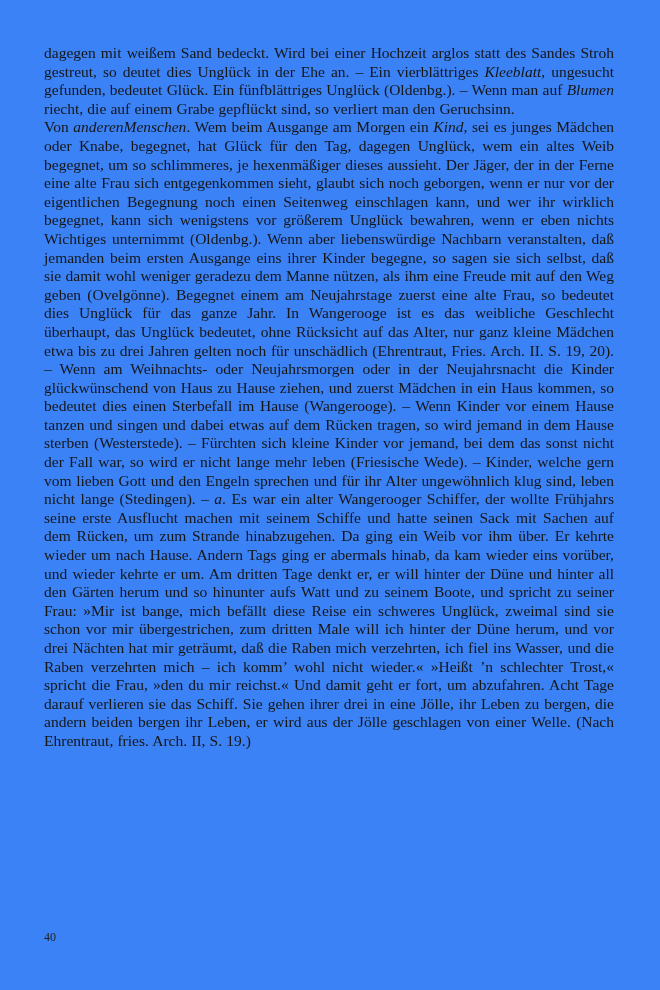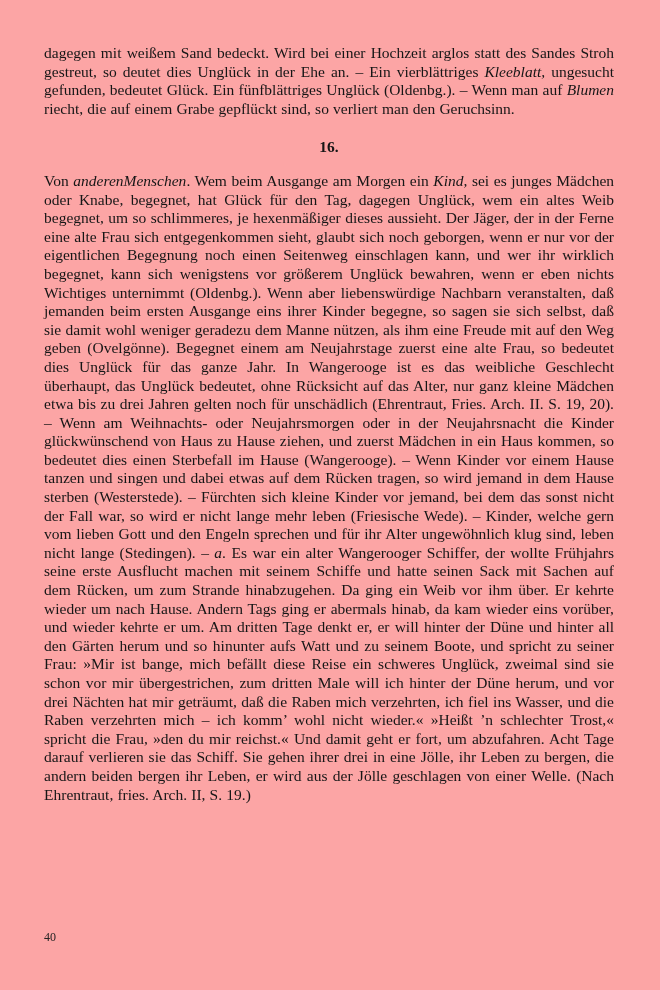--- a/index.html
+++ b/index.html
@@ -4,21 +4,21 @@
 <style>
   html, body {
     margin: 0;
     padding: 0;
     background: #ffffff;
   }
   .page {
     position: relative;
     width: 660px;
     height: 990px;
-    background: #fca5a5;
+    background: #3b82f6;
     font-family: "Liberation Serif", "DejaVu Serif", serif;
     color: #161616;
     overflow: hidden;
     box-sizing: border-box;
   }
   .content {
     padding: 44px 46px 0 44px;
   }
   .body-text {
     font-size: 15.5px;
@@ -47,20 +47,19 @@
   }
 </style>
 </head>
 <body>
 
 <div class="page">
   <div class="content">
 
     <p class="body-text"><span>dagegen mit weißem Sand bedeckt. Wird bei einer Hochzeit arglos statt des Sandes Stroh gestreut, so deutet dies Unglück in der Ehe an. – Ein vierblättriges </span><i>Kleeblatt,</i><span> ungesucht gefunden, bedeutet Glück. Ein fünfblättriges Unglück (Oldenbg.). – Wenn man auf </span><i>Blumen</i><span> riecht, die auf einem Grabe gepflückt sind, so verliert man den Geruchsinn.</span></p>
 
-    <h2 class="section-heading">16.</h2>
 
     <p class="body-text"><span>Von </span><i>anderenMenschen</i><span>. Wem beim Ausgange am Morgen ein </span><i>Kind,</i><span> sei es junges Mädchen oder Knabe, begegnet, hat Glück für den Tag, dagegen Unglück, wem ein altes Weib begegnet, um so schlimmeres, je hexenmäßiger dieses aussieht. Der Jäger, der in der Ferne eine alte Frau sich entgegenkommen sieht, glaubt sich noch geborgen, wenn er nur vor der eigentlichen Begegnung noch einen Seitenweg einschlagen kann, und wer ihr wirklich begegnet, kann sich wenigstens vor größerem Unglück bewahren, wenn er eben nichts Wichtiges unternimmt (Oldenbg.). Wenn aber liebenswürdige Nachbarn veranstalten, daß jemanden beim ersten Ausgange eins ihrer Kinder begegne, so sagen sie sich selbst, daß sie damit wohl weniger geradezu dem Manne nützen, als ihm eine Freude mit auf den Weg geben (Ovelgönne). Begegnet einem am Neujahrstage zuerst eine alte Frau, so bedeutet dies Unglück für das ganze Jahr. In Wangerooge ist es das weibliche Geschlecht überhaupt, das Unglück bedeutet, ohne Rücksicht auf das Alter, nur ganz kleine Mädchen etwa bis zu drei Jahren gelten noch für unschädlich (Ehrentraut, Fries. Arch. II. S. 19, 20). – Wenn am Weihnachts- oder Neujahrsmorgen oder in der Neujahrsnacht die Kinder glückwünschend von Haus zu Hause ziehen, und zuerst Mädchen in ein Haus kommen, so bedeutet dies einen Sterbefall im Hause (Wangerooge). – Wenn Kinder vor einem Hause tanzen und singen und dabei etwas auf dem Rücken tragen, so wird jemand in dem Hause sterben (Westerstede). – Fürchten sich kleine Kinder vor jemand, bei dem das sonst nicht der Fall war, so wird er nicht lange mehr leben (Friesische Wede). – Kinder, welche gern vom lieben Gott und den Engeln sprechen und für ihr Alter ungewöhnlich klug sind, leben nicht lange (Stedingen). – </span><i>a</i><span>. Es war ein alter Wangerooger Schiffer, der wollte Frühjahrs seine erste Ausflucht machen mit seinem Schiffe und hatte seinen Sack mit Sachen auf dem Rücken, um zum Strande hinabzugehen. Da ging ein Weib vor ihm über. Er kehrte wieder um nach Hause. Andern Tags ging er abermals hinab, da kam wieder eins vorüber, und wieder kehrte er um. Am dritten Tage denkt er, er will hinter der Düne und hinter all den Gärten herum und so hinunter aufs Watt und zu seinem Boote, und spricht zu seiner Frau: »Mir ist bange, mich befällt diese Reise ein schweres Unglück, zweimal sind sie schon vor mir übergestrichen, zum dritten Male will ich hinter der Düne herum, und vor drei Nächten hat mir geträumt, daß die Raben mich verzehrten, ich fiel ins Wasser, und die Raben verzehrten mich – ich komm’ wohl nicht wieder.« »Heißt ’n schlechter Trost,« spricht die Frau, »den du mir reichst.« Und damit geht er fort, um abzufahren. Acht Tage darauf verlieren sie das Schiff. Sie gehen ihrer drei in eine Jölle, ihr Leben zu bergen, die andern beiden bergen ihr Leben, er wird aus der Jölle geschlagen von einer Welle. (Nach Ehrentraut, fries. Arch. II, S. 19.)</span></p>
 
   </div>
 
   <div class="page-number">40</div>
 </div>
 
 </body></html>

